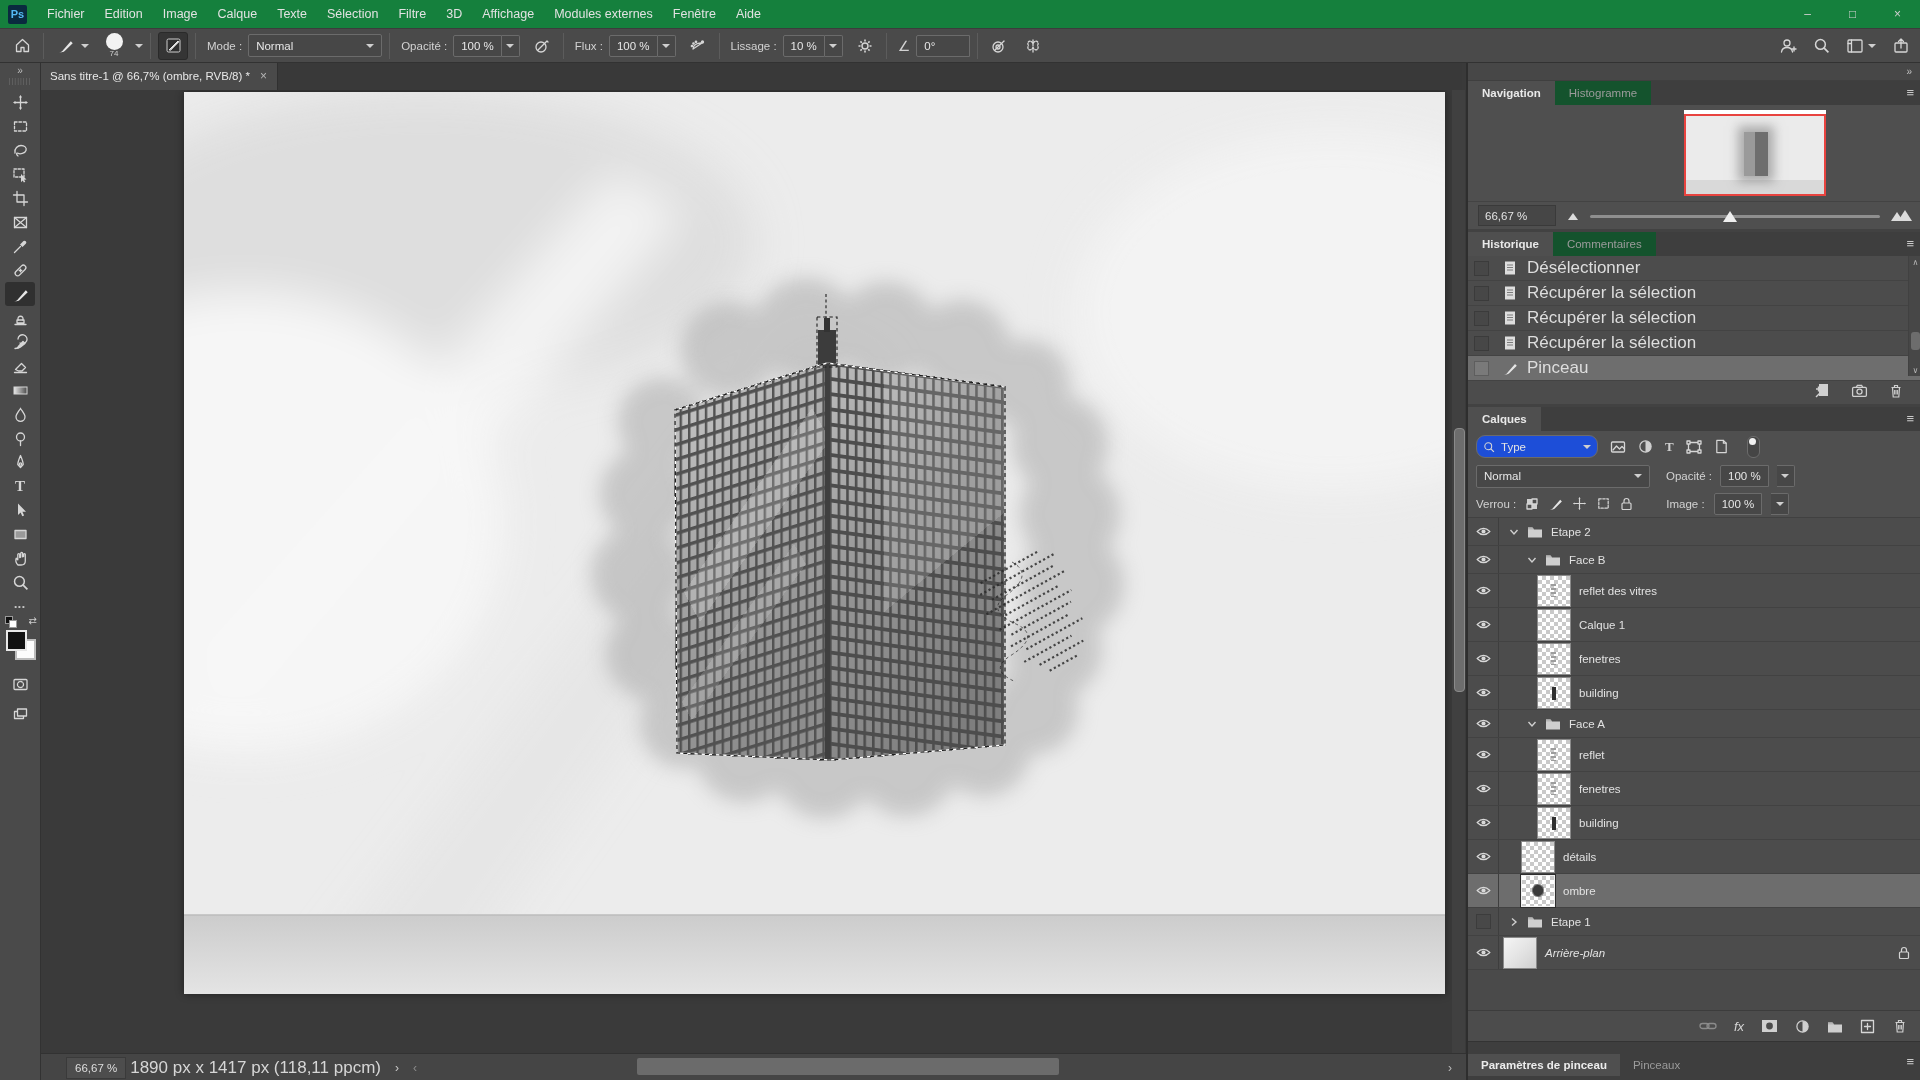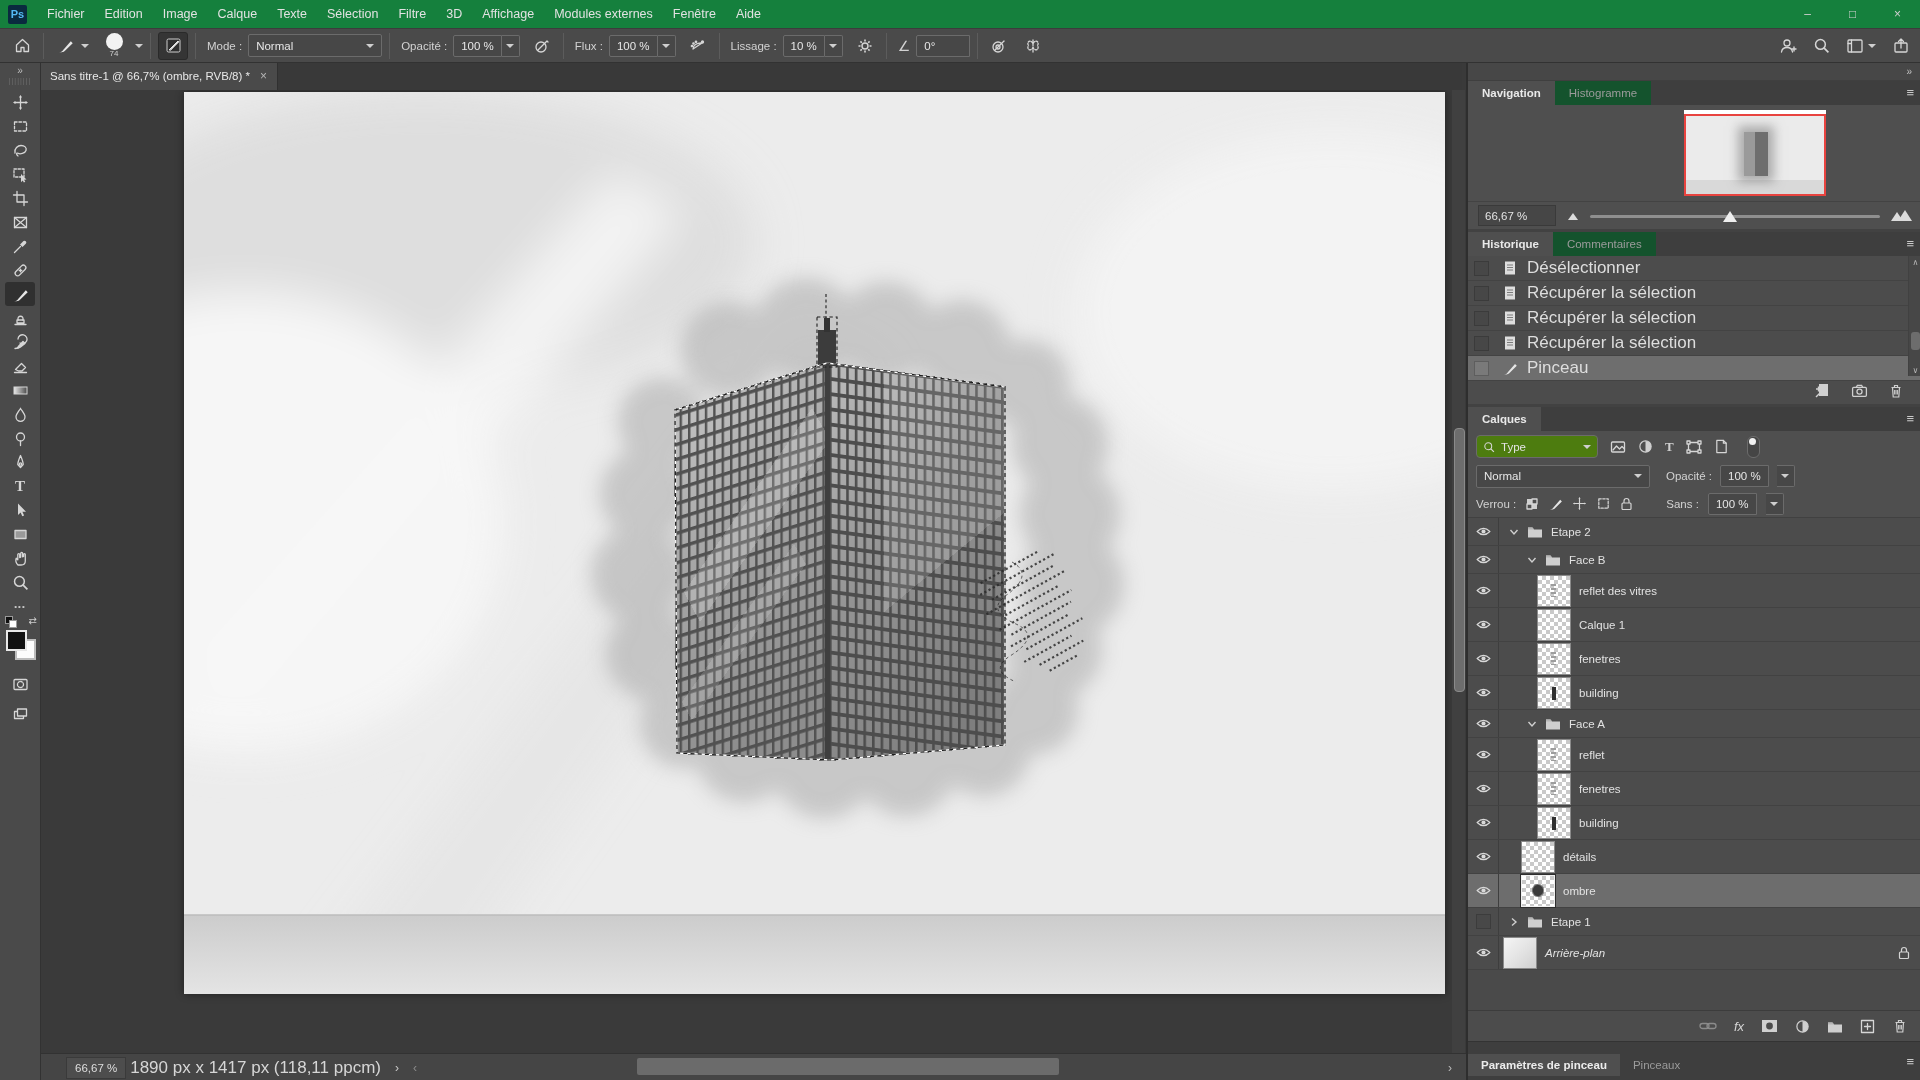--- a/index.html
+++ b/index.html
@@ -106,21 +106,21 @@
   .hrow.sel .hchk{background:#7a7a7a;border-color:#5e5e5e}
   .hicon{width:18px;margin:0 8px 0 4px;display:flex;justify-content:center}
   .hlabel{font-size:17px;color:#dedede}
   .hist-scroll{position:absolute;right:0;top:0;width:13px;height:120px;background:#474747;border-left:1px solid #414141}
   .hist-scroll .ar{height:12px;display:flex;align-items:center;justify-content:center;color:#b7b7b7;font-size:8px}
   .hist-scroll .ht{position:absolute;left:2px;bottom:26px;width:9px;height:18px;background:#6d6d6d;border-radius:3px}
   .hist-actions{height:27px;background:#4c4c4c;border-top:1px solid #3e3e3e;display:flex;align-items:center;justify-content:flex-end;gap:20px;padding-right:18px}
 
   
   .filt-row{height:31px;display:flex;align-items:center;gap:12px;padding:0 8px;background:#4f4f4f}
-  .filt-box{width:108px;height:21px;background:#4d7c0f;border:1px solid #6b6b6b;border-radius:4px;display:flex;align-items:center;padding:0 6px;gap:6px}
+  .filt-box{width:108px;height:21px;background:#1d4ed8;border:1px solid #6b6b6b;border-radius:9px;display:flex;align-items:center;padding:0 6px;gap:6px}
   .filt-box .txt{font-size:11.5px;color:#e3e3e3;flex:1}
   .filt-ic{color:#d0d0d0;display:flex;align-items:center}
   .pill{width:11px;height:20px;border-radius:6px;background:#454545;border:1px solid #6c6c6c;position:relative;margin-left:6px}
   .pill .c{position:absolute;left:1px;top:1px;width:7px;height:7px;border-radius:50%;background:#f0f0f0}
   .blend-row{height:28px;display:flex;align-items:center;padding:0 8px;gap:8px;background:#4f4f4f}
   .ddbox{width:158px;height:21px;background:#474747;border:1px solid #6b6b6b;border-radius:2px;display:flex;align-items:center;padding:0 7px;font-size:11.5px;color:#e6e6e6}
   .ddbox .chev-d{margin-left:auto}
   .lock-row{height:27px;display:flex;align-items:center;padding:0 8px;gap:9px;background:#4f4f4f;border-bottom:1px solid #414141}
   .locklab{font-size:11.5px;color:#d2d2d2}
 
@@ -809,21 +809,21 @@
       <svg class="ic" width="15" height="15" viewBox="0 0 17 17">
           <path d="M8.5,2.5 v12 M2.5,8.5 h12"></path>
           <path d="M8.5,1 7.3,3 h2.4 Z M8.5,16 7.3,14 h2.4 Z M1,8.5 3,7.3 v2.4 Z M16,8.5 14,7.3 v2.4 Z" fill="#d6d6d6" stroke="none"></path>
         </svg>
       <svg class="ic" width="15" height="15" viewBox="0 0 16 16">
           <rect x="3" y="3" width="10" height="10" stroke-dasharray="2.6 1.6"></rect>
         </svg>
       <svg width="13" height="14" viewBox="0 0 12 14">
           <use href="#s-lock"></use>
         </svg>
-      <span class="locklab" style="margin-left:24px">Sans :</span>
+      <span class="locklab" style="margin-left:24px">Image :</span>
       <div class="numbox">
           <span>100 %</span>
         </div>
       <div class="chevbox">
           <span class="chev-d"></span>
         </div>
     </div>
 
     <div class="layers">
 

